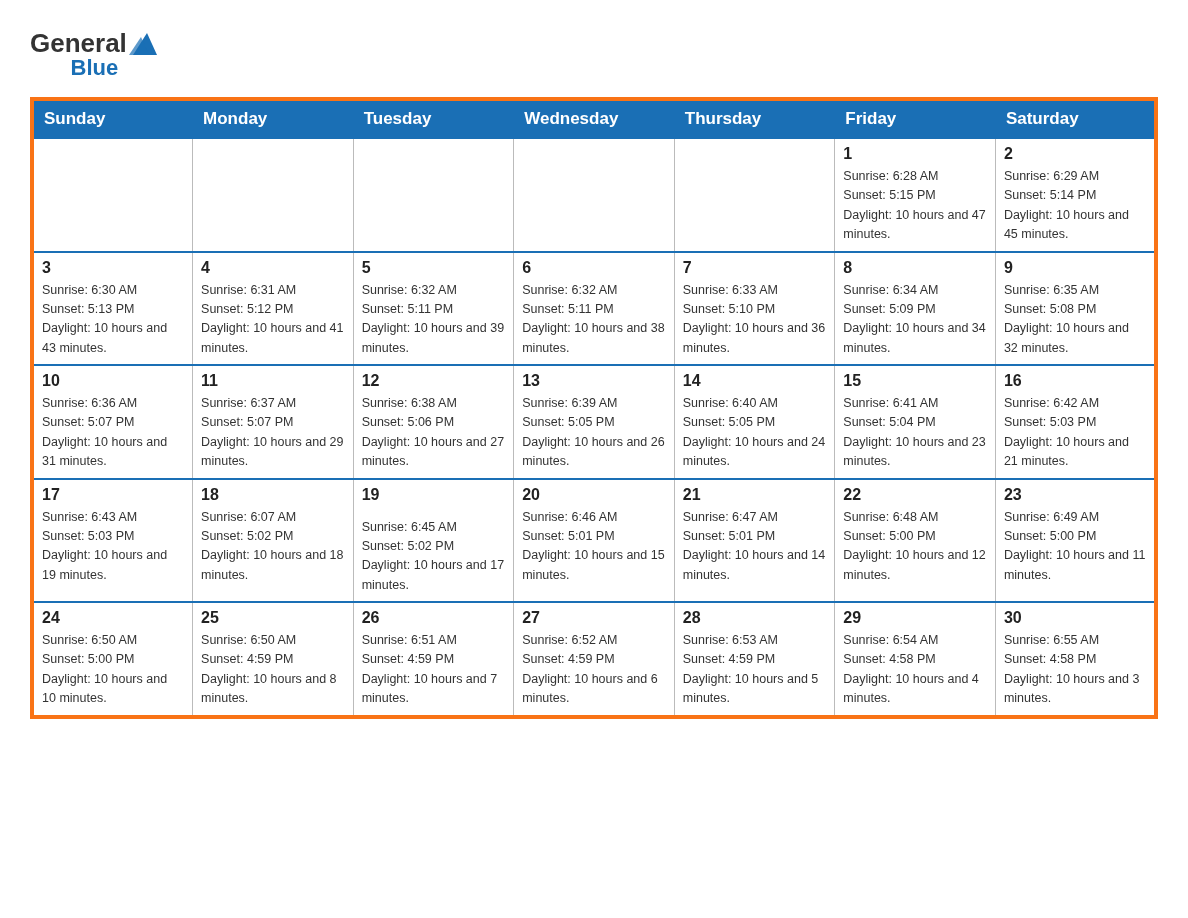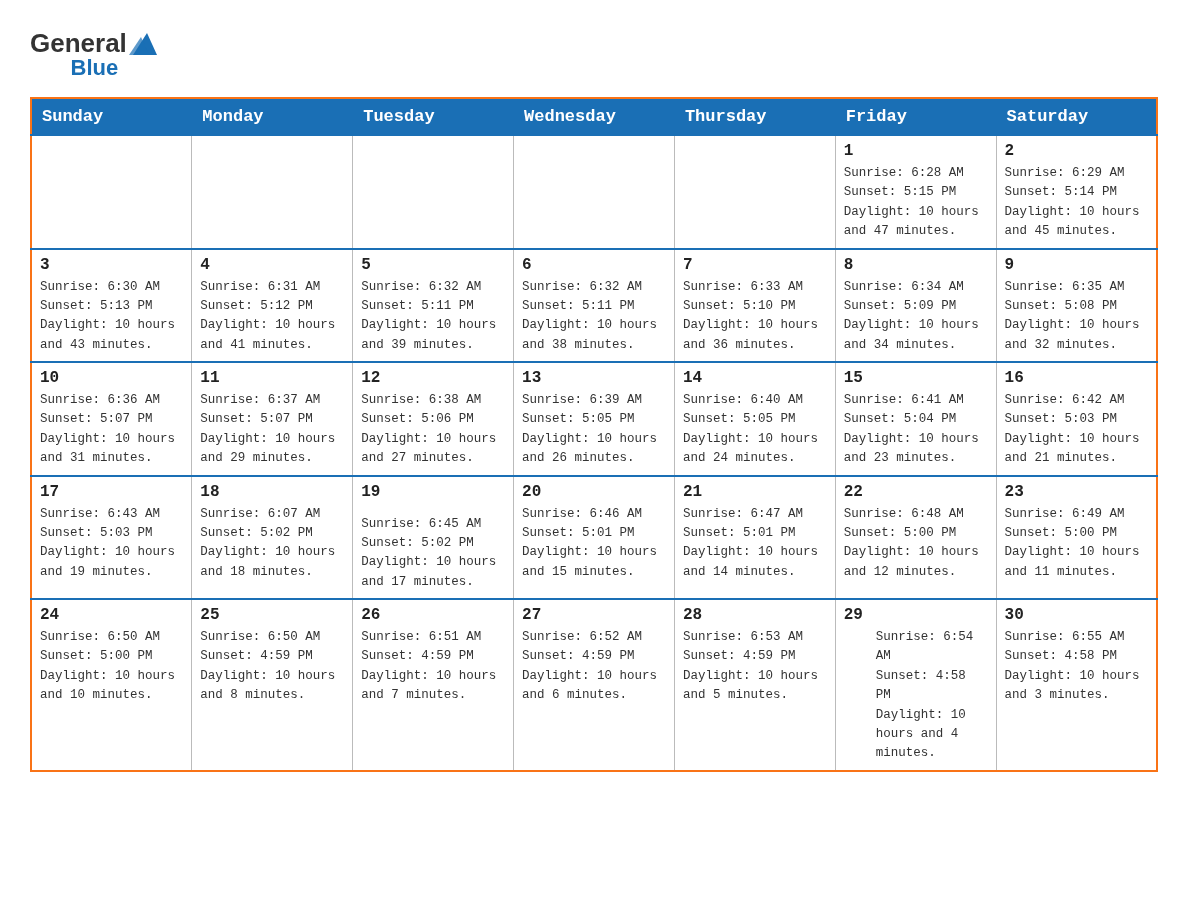--- a/index.html
+++ b/index.html
@@ -47,22 +47,21 @@
       line-height: 1.1;
     }
     .subtitle {
       font-size: 22px;
       color: #444;
       margin-top: 4px;
     }
     .calendar {
       width: 100%;
       border-collapse: collapse;
-      border: 2px solid #f97316;
-      font-family: Liberation Mono, monospace;
+      border: 4px solid #f97316;
     }
     .calendar th {
       background-color: #1a6fb5;
       color: #fff;
       font-size: 17px;
       font-weight: bold;
       padding: 8px 10px;
       text-align: left;
       border: 1px solid #1a6fb5;
     }
@@ -304,21 +303,21 @@
 Daylight: 10 hours and 6 minutes.</div>
         </td>
         <td>
           <span class="day-number">28</span>
           <div class="day-info" style="white-space: pre-line;">Sunrise: 6:53 AM
 Sunset: 4:59 PM
 Daylight: 10 hours and 5 minutes.</div>
         </td>
         <td>
           <span class="day-number">29</span>
-          <div class="day-info" style="white-space: pre-line; margin-left: 32px;">Sunrise: 6:54 AM
+          <div class="day-info" style="white-space: pre-line;">Sunrise: 6:54 AM
 Sunset: 4:58 PM
 Daylight: 10 hours and 4 minutes.</div>
         </td>
         <td>
           <span class="day-number">30</span>
           <div class="day-info" style="white-space: pre-line;">Sunrise: 6:55 AM
 Sunset: 4:58 PM
 Daylight: 10 hours and 3 minutes.</div>
         </td>
       </tr>

